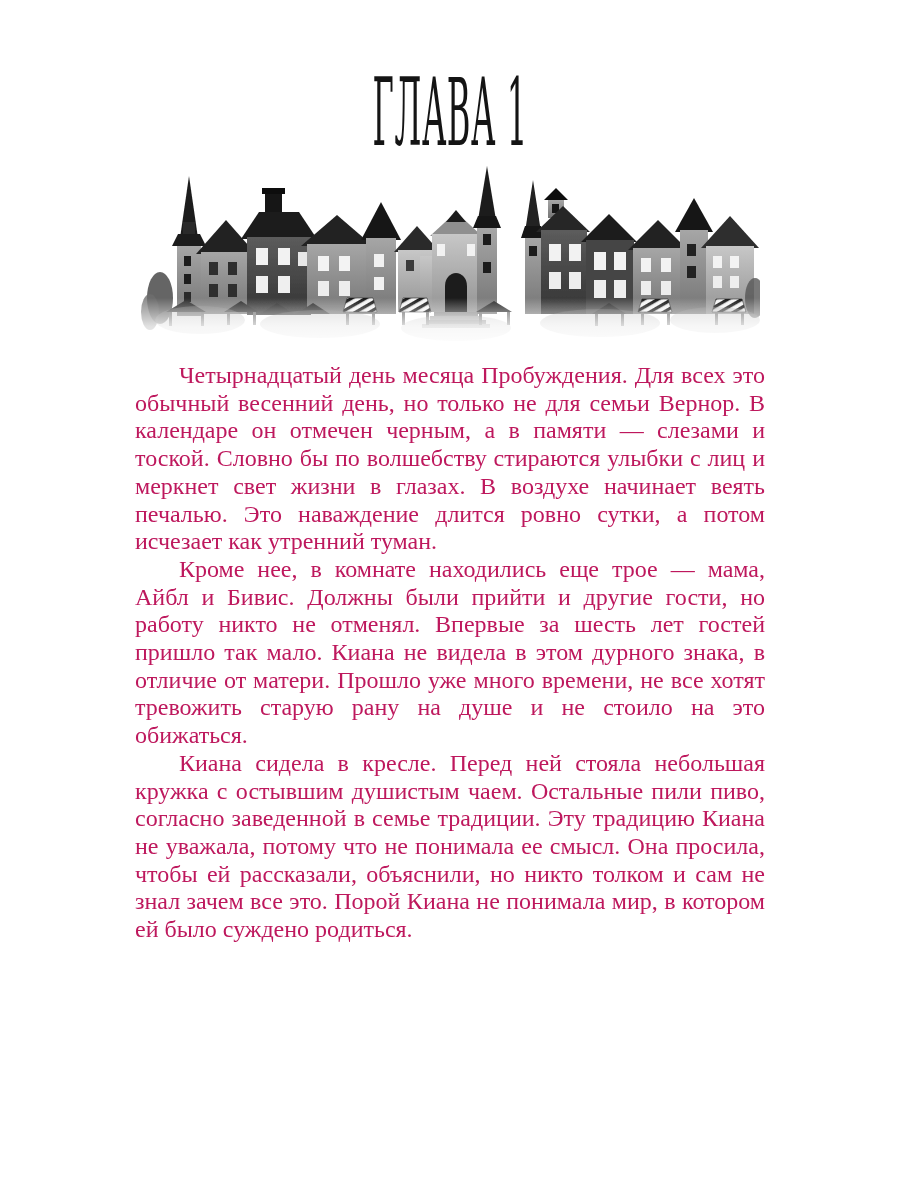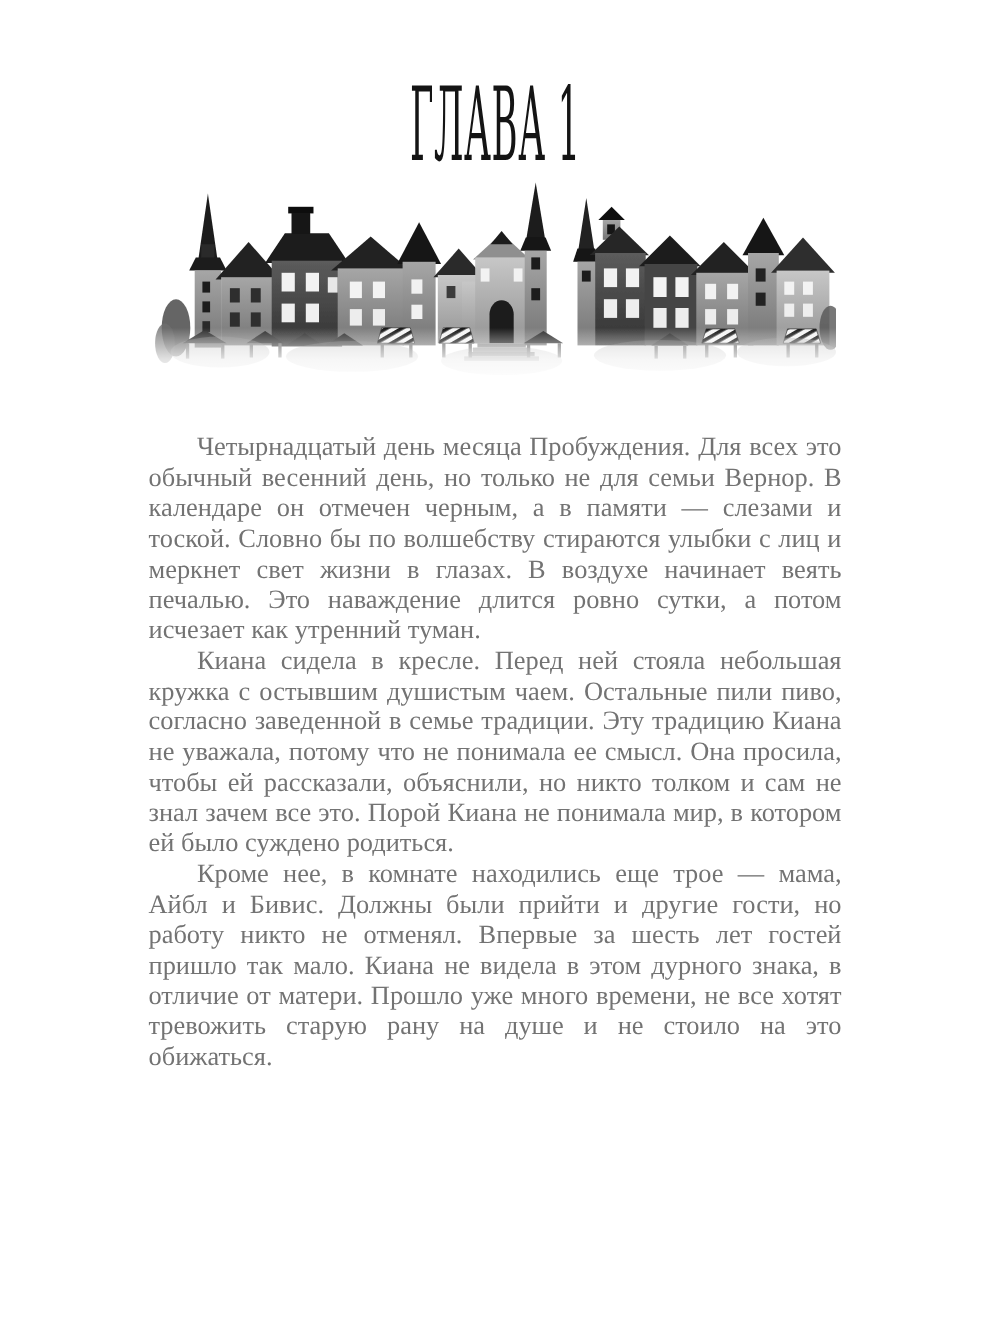--- a/index.html
+++ b/index.html
@@ -44,24 +44,23 @@
   .illustration svg { display: block; width: 100%; height: 100%; }
 
   
   .bodytext {
     position: absolute;
     top: 362px;
     left: 135px;
     width: 630px;
     font-size: 24px;
     line-height: 27.7px;
-    color: #737373;
+    color: #be185d;
     text-align: justify;
     text-justify: inter-word;
-    margin-top: 32px;
   }
   .bodytext p { margin: 0; text-indent: 44px; }
 
   
   .footer {
     position: absolute;
     top: 1098px;
     left: 0;
     width: 100%;
     display: flex;
@@ -266,22 +265,22 @@
         <ellipse cx="460" cy="163" rx="60" ry="14" fill="#8f8f8f" opacity="0.3"></ellipse>
         <ellipse cx="575" cy="160" rx="45" ry="13" fill="#9a9a9a" opacity="0.33"></ellipse>
       </g>
 
       <rect x="0" y="138" width="620" height="52" fill="url(#fade)"></rect>
     </svg>
   </div>
 
   <div class="bodytext">
     <p>Четырнадцатый день месяца Пробуждения. Для всех это обычный весенний день, но только не для семьи Вернор. В календаре он отмечен черным, а в памяти — слезами и тоской. Словно бы по волшебству стираются улыбки с лиц и меркнет свет жизни в глазах. В воздухе начинает веять печалью. Это наваждение длится ровно сутки, а потом исчезает как утренний туман.</p>
+    <p>Кроме нее, в комнате находились еще трое — мама, Айбл и Бивис. Должны были прийти и другие гости, но работу никто не отменял. Впервые за шесть лет гостей пришло так мало. Киана не видела в этом дурного знака, в отличие от матери. Прошло уже много времени, не все хотят тревожить старую рану на душе и не стоило на это обижаться.</p>
     <p>Киана сидела в кресле. Перед ней стояла небольшая кружка с остывшим душистым чаем. Остальные пили пиво, согласно заведенной в семье традиции. Эту традицию Киана не уважала, потому что не понимала ее смысл. Она просила, чтобы ей рассказали, объяснили, но никто толком и сам не знал зачем все это. Порой Киана не понимала мир, в котором ей было суждено родиться.</p>
-    <p>Кроме нее, в комнате находились еще трое — мама, Айбл и Бивис. Должны были прийти и другие гости, но работу никто не отменял. Впервые за шесть лет гостей пришло так мало. Киана не видела в этом дурного знака, в отличие от матери. Прошло уже много времени, не все хотят тревожить старую рану на душе и не стоило на это обижаться.</p>
   </div>
 
   <div class="footer">
     <span class="flourish">
       <svg viewBox="0 0 96 40" xmlns="http://www.w3.org/2000/svg">
         <path d="M93,9 C82,4 67,5 55,12 C51,14 47,17 44,19" fill="none" stroke="#151515" stroke-width="2.2" stroke-linecap="round"></path>
         <path d="M44,19 C30,5 7,9 8,24 C9,36 26,41 31,31 C34,24 27,16 20,20" fill="none" stroke="#151515" stroke-width="5.6" stroke-linecap="round"></path>
       </svg>
     </span>
     <span class="page-number">3</span>

